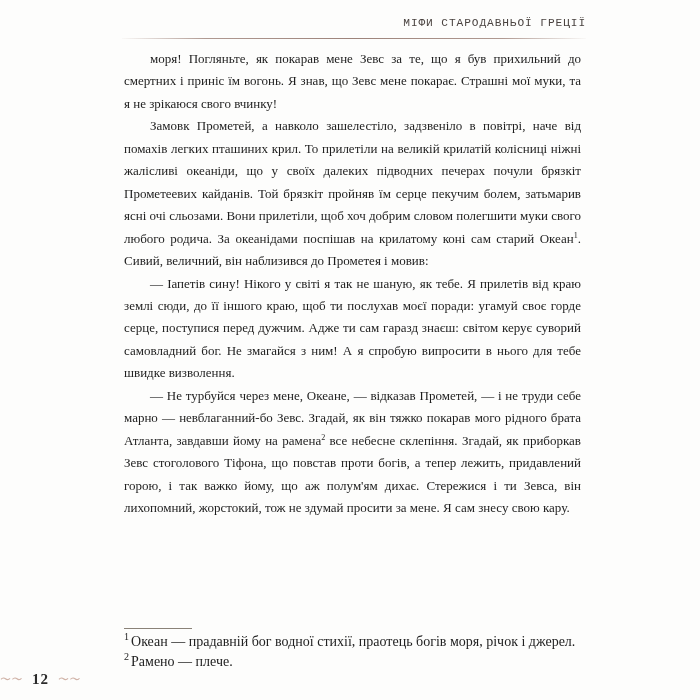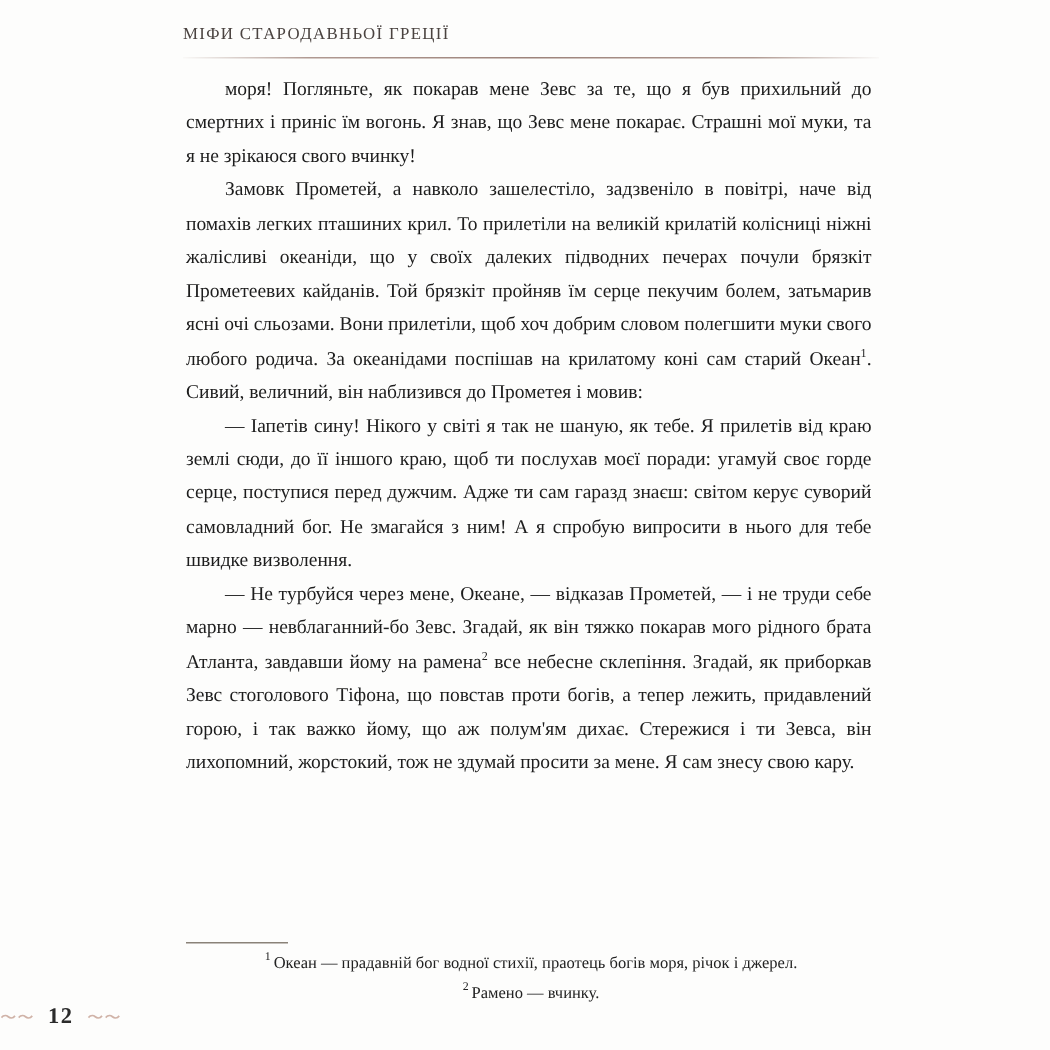--- a/index.html
+++ b/index.html
@@ -23,22 +23,22 @@
     background: #fdfdfc;
     box-sizing: border-box;
   }
 
   
   .running-head {
     position: absolute;
     top: 17px;
     left: 122px;
     width: 464px;
-    text-align: left;
-    font-family: Liberation Serif, serif;
+    text-align: right;
+    font-family: Liberation Mono, monospace;
     font-size: 11.2px;
     letter-spacing: 0.9px;
     color: #4a4340;
     font-variant: small-caps;
     text-transform: uppercase;
     white-space: nowrap;
   }
 
   .head-rule {
     position: absolute;
@@ -91,24 +91,24 @@
 
   .footnotes {
     position: absolute;
     left: 124px;
     top: 634px;
     width: 460px;
   }
 
   .footnotes p {
     margin: 0 0 4px 0;
-    font-size: 11px;
+    font-size: 14px;
     line-height: 16px;
     color: #222222;
-    text-align: center;
+    text-align: left;
     text-indent: 0;
   }
 
   .footnotes sup {
     font-size: 0.72em;
     vertical-align: super;
     line-height: 0;
     margin-right: 2px;
   }
 
@@ -170,21 +170,21 @@
 
   </div>
 
   <div class="footnote-rule"></div>
 
   <div class="footnotes">
     <p>
       <sup>1</sup><span>Океан — прадавній бог водної стихії, праотець богів моря, річок і джерел.</span>
     </p>
     <p>
-      <sup>2</sup><span>Рамено — вчинку.</span>
+      <sup>2</sup><span>Рамено — плече.</span>
     </p>
   </div>
 
   <div class="folio">
     <span class="orn">〜〜</span><span class="folio-num">12</span><span class="orn">〜〜</span>
   </div>
 
 </div>
 
 </body></html>

